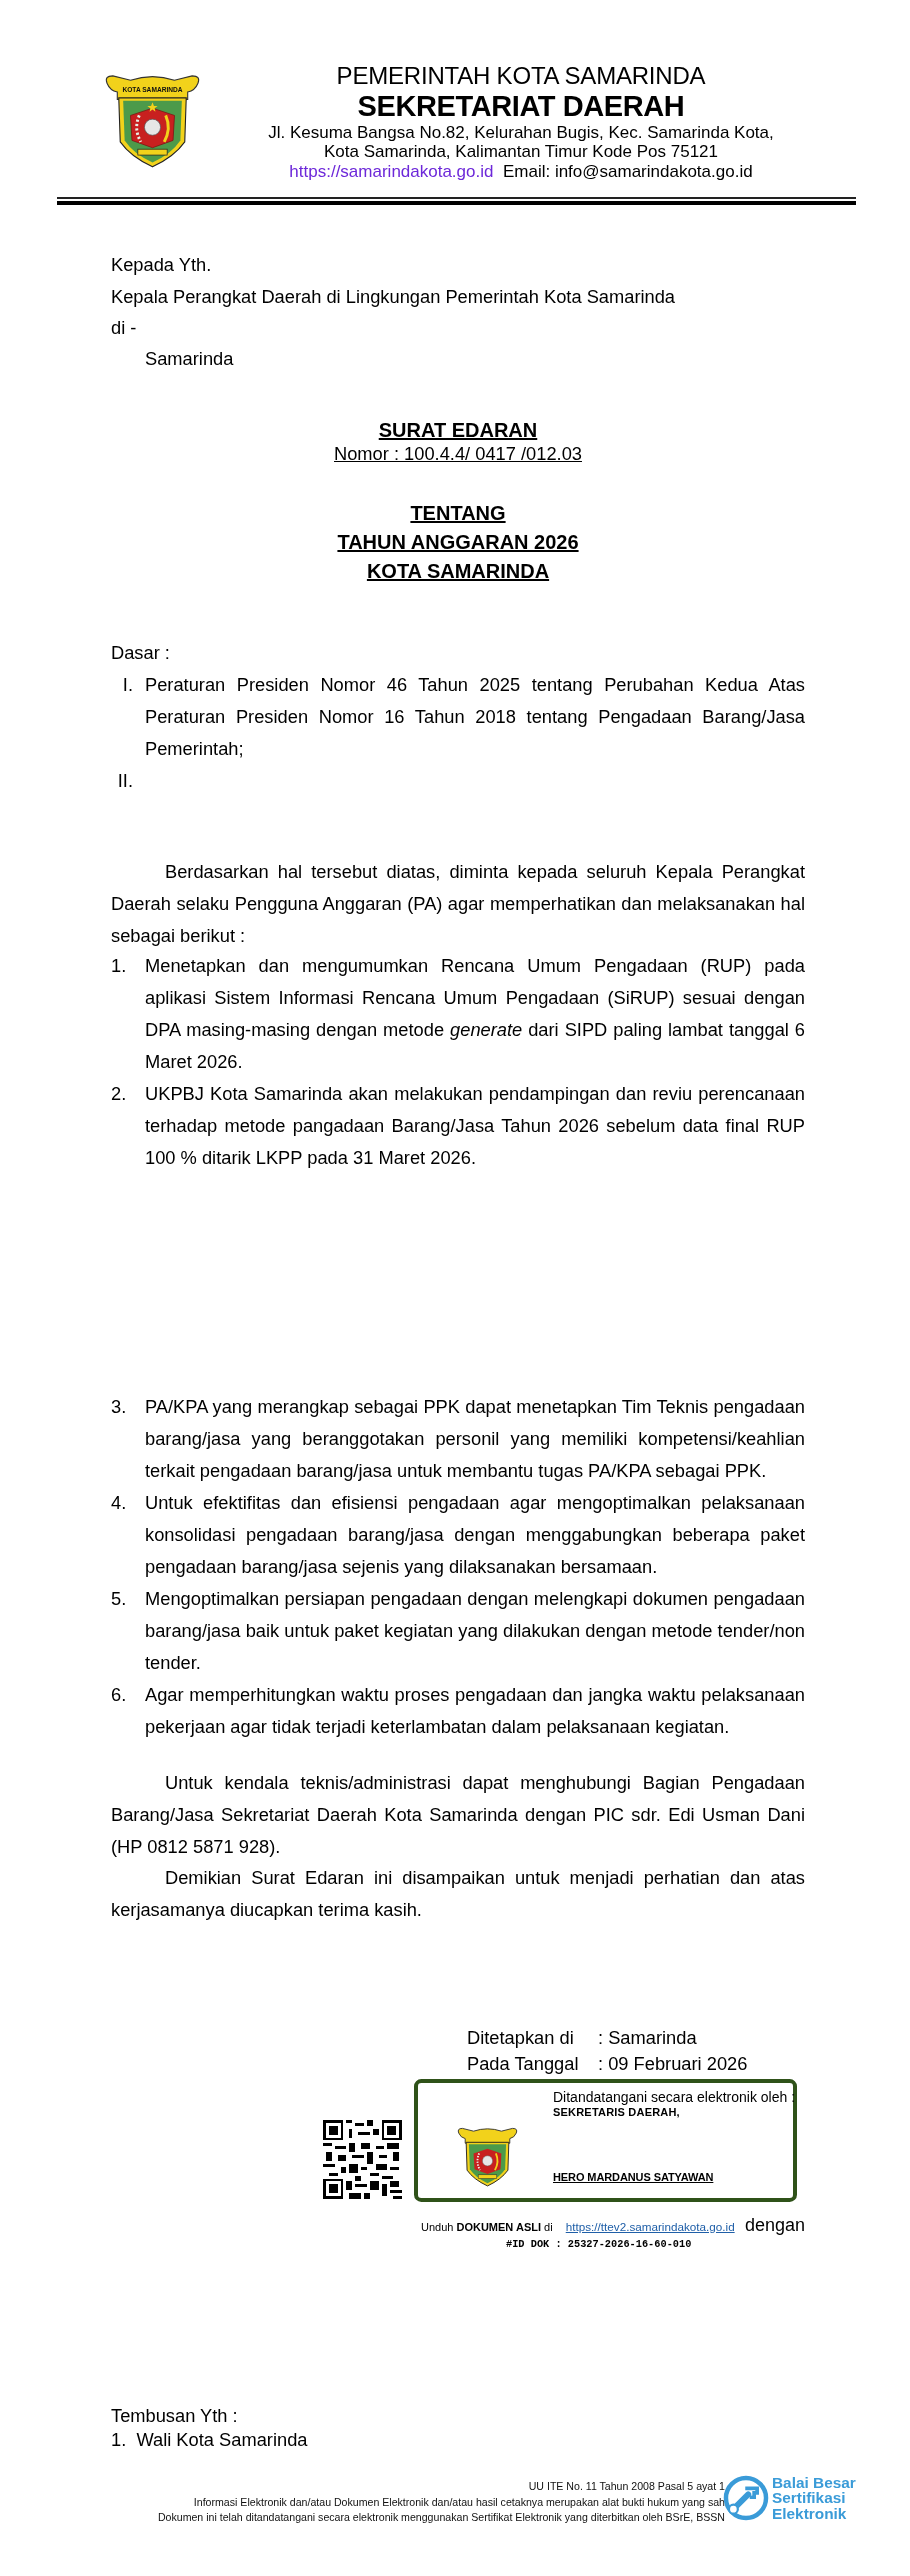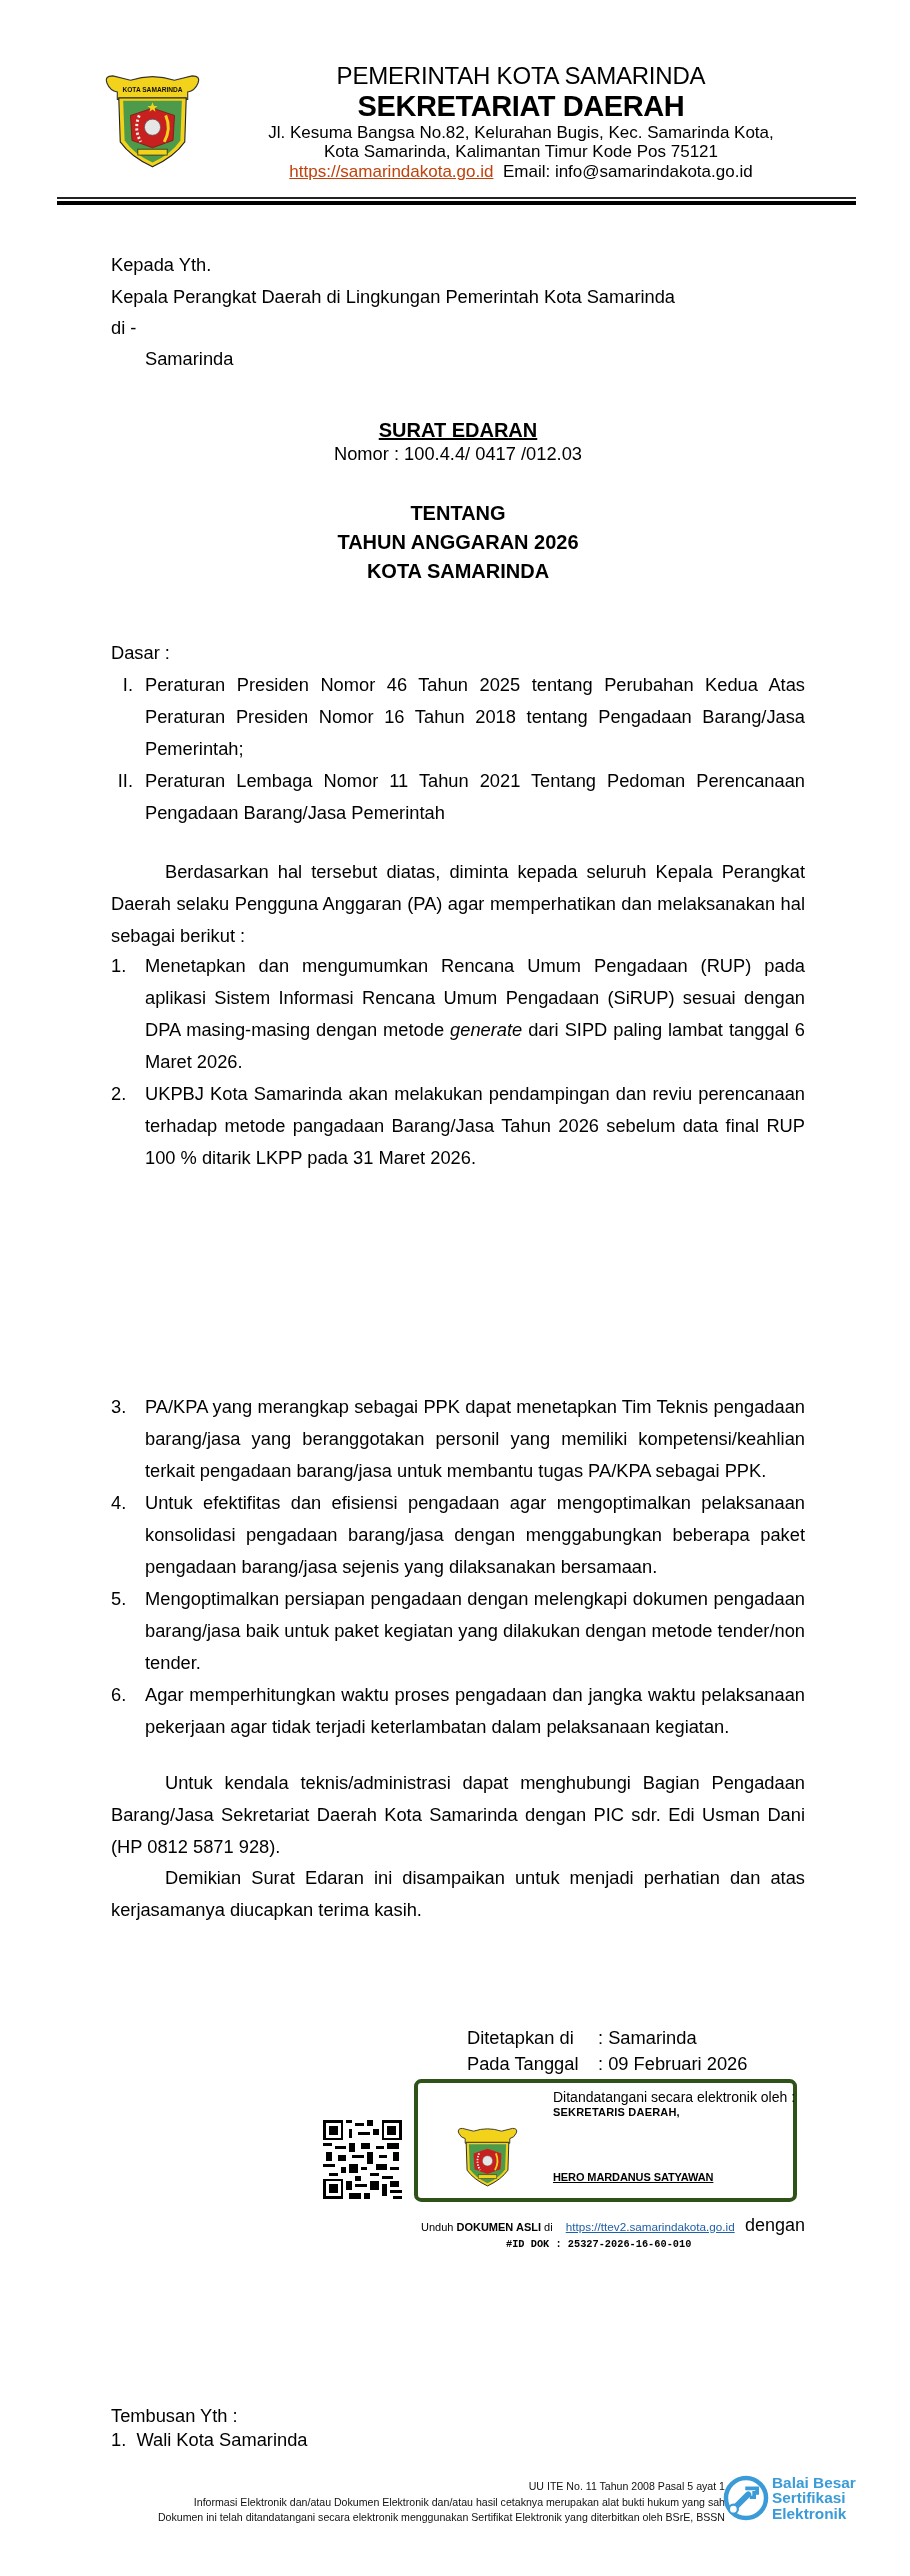--- a/index.html
+++ b/index.html
@@ -9,28 +9,28 @@
   .txt { font-family: "Liberation Sans", sans-serif; font-size: 18.3px; line-height: 18.3px; white-space: nowrap; }
 
   
   .logo { left: 101px; top: 70px; width: 103px; height: 99px; }
   .kop { left: 220px; width: 602px; text-align: center; }
   .kop1 { top: 63px; font-size: 24px; line-height: 26.4px; letter-spacing: -0.2px; }
   .kop2 { top: 90px; font-size: 29px; line-height: 32px; font-weight: bold; letter-spacing: -0.4px; }
   .kop3 { top: 123px; font-size: 17px; line-height: 20px; }
   .kop4 { top: 142px; font-size: 17px; line-height: 20px; }
   .kop5 { top: 162px; font-size: 17px; line-height: 20px; }
-  .kop5 a { color: #c2410c; text-decoration: underline; }
+  .kop5 a { color: #6d28d9; }
   .rule-thin { left: 57px; width: 799px; top: 197px; height: 2.2px; background: #222; }
   .rule-thick { left: 57px; width: 799px; top: 201px; height: 4.4px; background: #000; }
 
   
   .para { left: 111px; width: 694px; font-size: 18.3px; line-height: 32px; text-align: justify; }
   .para .indent { display: inline-block; width: 54px; }
-  .center { left: 111px; width: 694px; text-align: center; }
+  .center { left: 111px; width: 694px; text-align: center; text-decoration: underline; }
   .title-main { font-weight: bold; font-size: 20px; line-height: 22px; text-decoration: underline; }
   .heading { font-weight: bold; font-size: 20px; line-height: 29px; }
 
   .list { left: 111px; width: 694px; }
   .li { position: relative; padding-left: 34px; font-size: 18.3px; line-height: 32px; text-align: justify; }
   .li .num { position: absolute; left: 0; top: 0; width: 29px; text-align: left; }
   .li.roman .num { text-align: right; width: 22px; }
 
   
   .sig-meta { left: 467px; font-size: 18.3px; line-height: 26px; }
@@ -98,21 +98,20 @@
 </div>
 
 <div class="abs txt" style="left:111px; top:644px;">Dasar :</div>
 <div class="abs list" style="top:669px;">
   <div class="li roman">
     <span class="num">I.</span>
     <span>Peraturan Presiden Nomor 46 Tahun 2025 tentang Perubahan Kedua Atas Peraturan Presiden Nomor 16 Tahun 2018 tentang Pengadaan Barang/Jasa Pemerintah;</span>
   </div>
   <div class="li roman">
     <span class="num">II.</span>
-    <span>Peraturan Lembaga Nomor 11 Tahun 2021 Tentang Pedoman Perencanaan Pengadaan Barang/Jasa Pemerintah</span>
   </div>
 </div>
 
 <div class="abs para" style="top:856px;"><span class="indent"></span><span>Berdasarkan hal tersebut diatas, diminta kepada seluruh Kepala Perangkat Daerah selaku Pengguna Anggaran (PA) agar memperhatikan dan melaksanakan hal sebagai berikut :</span></div>
 
 <div class="abs list" style="top:950px;">
   <div class="li">
     <span class="num">1.</span>
     <span><span>Menetapkan dan mengumumkan Rencana Umum Pengadaan (RUP) pada aplikasi Sistem Informasi Rencana Umum Pengadaan (SiRUP) sesuai dengan DPA masing-masing dengan metode </span><i>generate</i><span> dari SIPD paling lambat tanggal 6 Maret 2026.</span></span>
   </div>

